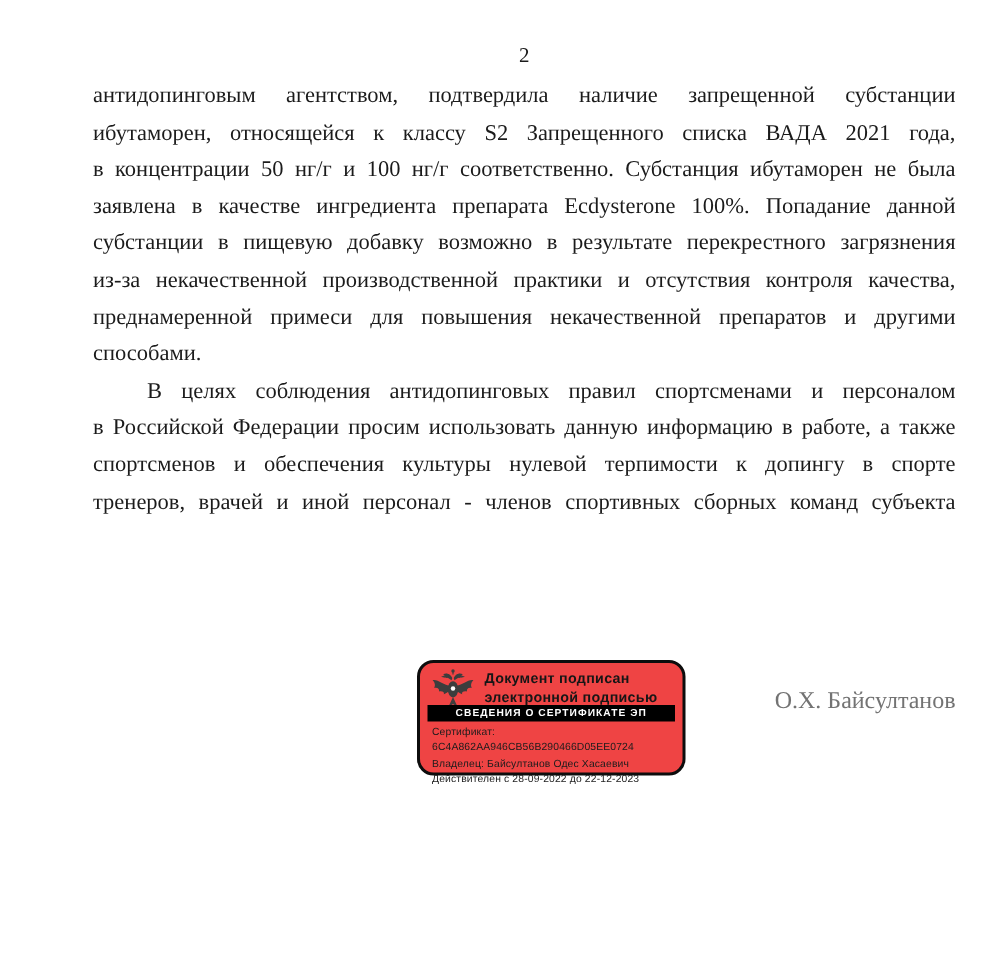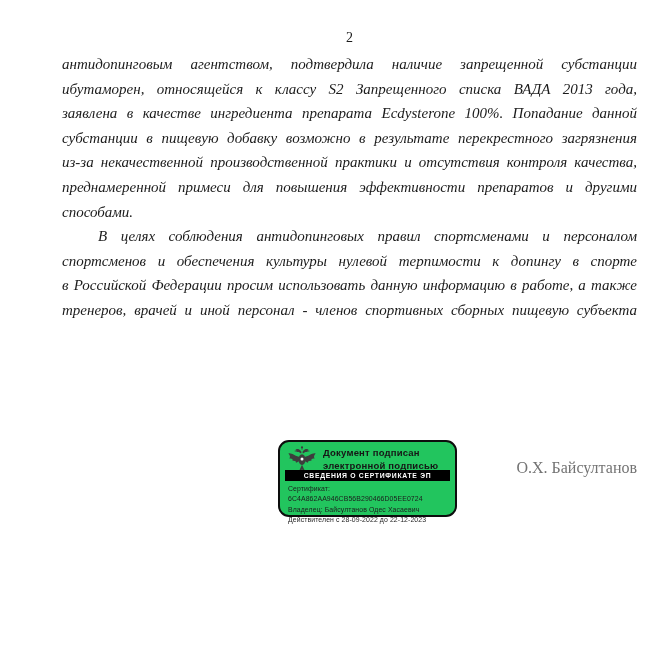--- a/index.html
+++ b/index.html
@@ -10,29 +10,29 @@
     font-family:"Liberation Serif", serif;
     color:#1b1b1b;
     overflow:hidden;
   }
   .page-number{
     position:absolute;top:30px;left:62px;width:575px;
     text-align:center;font-size:14px;color:#1b1b1b;
   }
   .body-text{
     position:absolute;top:52px;left:62px;width:575px;
-    font-size:15px;line-height:24.6px;font-style:italic;
+    font-size:15px;line-height:24.6px;
   }
   .line{white-space:normal;}
   .line.j{text-align:justify;text-align-last:justify;}
   .line.indent{padding-left:36px;}
   .stamp{
     position:absolute;left:278px;top:440px;width:179px;height:77px;
     border:2px solid #0d0d0d;border-radius:11px;
-    background:#22c55e;box-sizing:border-box;
+    background:#ef4444;box-sizing:border-box;
     font-family:"Liberation Sans", sans-serif;
   }
   .stamp-emblem{position:absolute;left:7px;top:3px;width:30px;height:30px;}
   .stamp-title{
     position:absolute;left:43px;top:5px;
     font-size:9.5px;font-weight:700;line-height:12.5px;
     letter-spacing:.2px;color:#161616;
   }
   .stamp-banner{
     position:absolute;left:5px;right:5px;top:28px;height:11px;
@@ -53,32 +53,33 @@
 </head>
 <body>
 
 <div class="page">
 
   <div class="page-number">2</div>
 
   <div class="body-text">
     <div class="para">
       <div class="line j">антидопинговым агентством, подтвердила наличие запрещенной субстанции</div>
-      <div class="line j">ибутаморен, относящейся к классу S2 Запрещенного списка ВАДА 2013 года,</div>
+      <div class="line j">ибутаморен, относящейся к классу S2 Запрещенного списка ВАДА 2021 года,</div>
+      <div class="line j">в концентрации 50 нг/г и 100 нг/г соответственно. Субстанция ибутаморен не была</div>
       <div class="line j">заявлена в качестве ингредиента препарата Ecdysterone 100%. Попадание данной</div>
       <div class="line j">субстанции в пищевую добавку возможно в результате перекрестного загрязнения</div>
       <div class="line j">из-за некачественной производственной практики и отсутствия контроля качества,</div>
-      <div class="line j">преднамеренной примеси для повышения эффективности препаратов и другими</div>
+      <div class="line j">преднамеренной примеси для повышения некачественной препаратов и другими</div>
       <div class="line">способами.</div>
     </div>
     <div class="para">
       <div class="line j indent">В целях соблюдения антидопинговых правил спортсменами и персоналом</div>
+      <div class="line j">в Российской Федерации просим использовать данную информацию в работе, а также</div>
       <div class="line j">спортсменов и обеспечения культуры нулевой терпимости к допингу в спорте</div>
-      <div class="line j">в Российской Федерации просим использовать данную информацию в работе, а также</div>
-      <div class="line j">тренеров, врачей и иной персонал - членов спортивных сборных пищевую субъекта</div>
+      <div class="line j">тренеров, врачей и иной персонал - членов спортивных сборных команд субъекта</div>
     </div>
   </div>
 
   <div class="stamp">
     <span class="stamp-emblem">
       <svg viewBox="0 0 64 64" width="30" height="30" fill="#3d3d3d" xmlns="http://www.w3.org/2000/svg">
         <circle cx="32" cy="5" r="2.4"></circle>
         <rect x="31.2" y="6" width="1.6" height="4"></rect>
         <path d="M31 15 C28 8 21 7 18 10 C21 11 22 13 25 15 L30 18 Z"></path>
         <path d="M33 15 C36 8 43 7 46 10 C43 11 42 13 39 15 L34 18 Z"></path>

